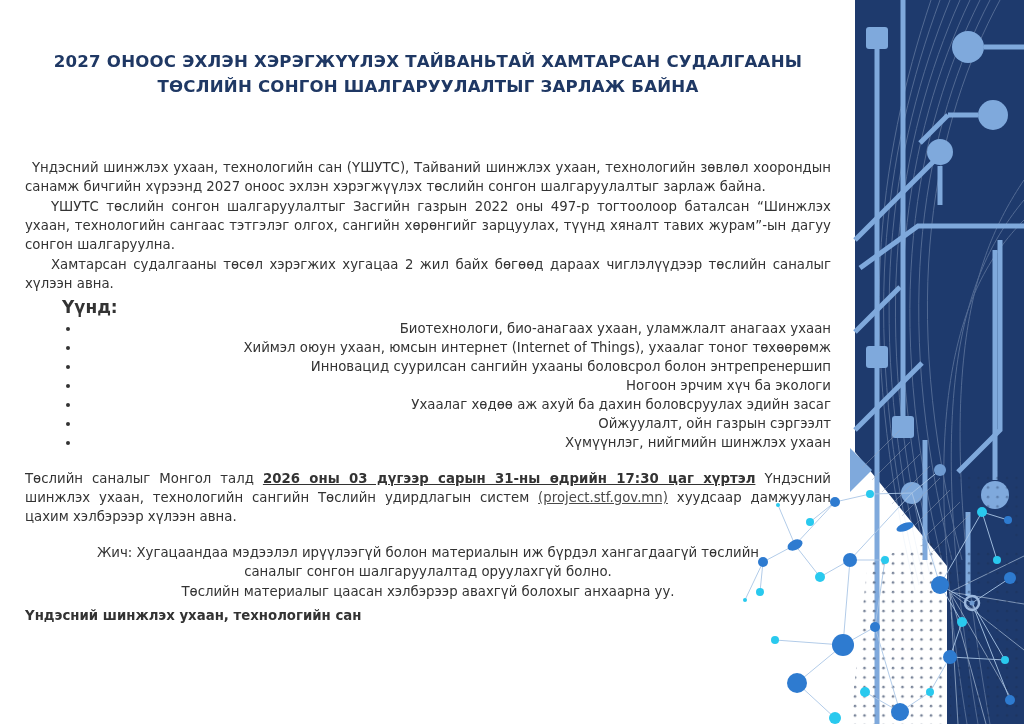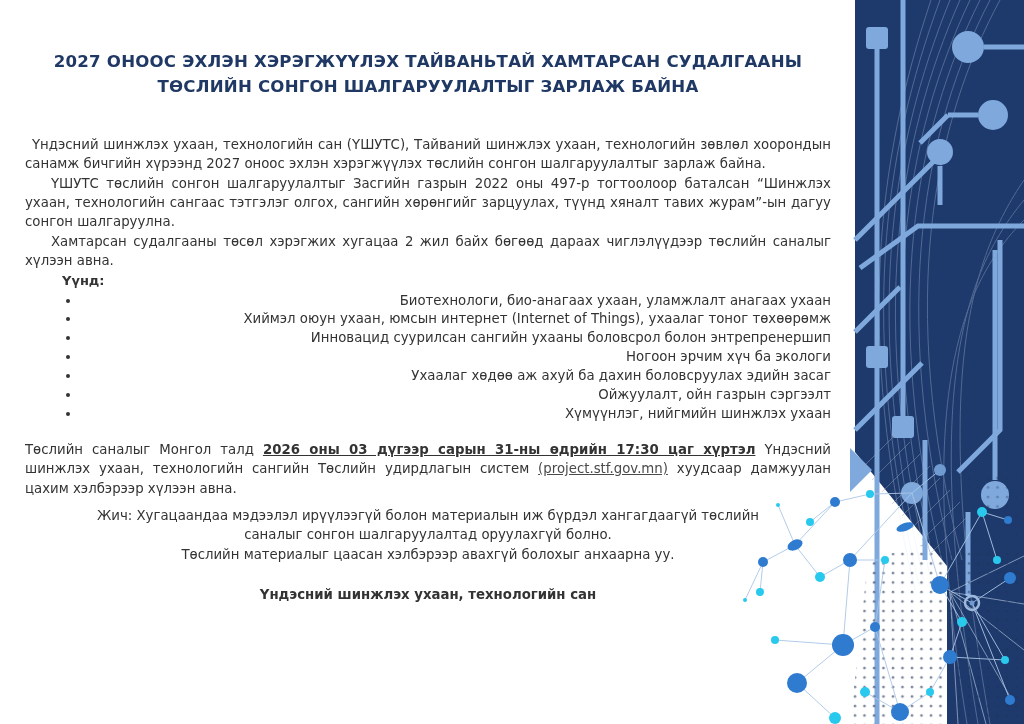--- a/index.html
+++ b/index.html
@@ -25,46 +25,46 @@
     color:#1f3864;
     letter-spacing:.2px;
   }
   .p{
     margin:0;
     font-size:13.3px;
     line-height:1.46;
     color:#333333;
     text-align:justify;
   }
-  .p-intro{margin-top:35px;text-indent:7px;}
+  .p-intro{margin-top:58px;text-indent:7px;}
   .p-indent{text-indent:26px;}
   .list-heading{
     margin:1px 0 0 37px;
-    font-size:13px;line-height:1.46;color:#333;font-weight:bold;
+    font-size:17px;line-height:1.46;color:#333;font-weight:bold;
   }
   ul.topics{
     margin:1px 0 16px;
     padding-left:56px;
     list-style-type:disc;
     text-align:right;
   }
   ul.topics li{
     font-size:13.3px;line-height:1.42;color:#333;
     padding-left:1px;
   }
   .deadline-heading{
     margin:1px 0 0 9px;
     font-size:13.3px;line-height:1.46;color:#333;font-weight:bold;
   }
   .bu{font-weight:bold;text-decoration:underline;}
   .lnk{text-decoration:underline;color:#4a4a4a;cursor:pointer;}
   .centered{text-align:center;}
-  .note{margin-top:8px;padding:0 42px;}
+  .note{margin-top:16px;padding:0 42px;}
   .contact1{margin-top:22px;}
-  .signature{margin-top:21px;font-weight:bold;text-align:center;}
+  .signature{margin-top:5px;font-weight:bold;text-align:left;}
 </style>
 </head>
 <body>
 
 <svg class="deco" viewBox="0 0 324 724" aria-hidden="true">
   <defs>
     <pattern id="ht" width="9.5" height="9.5" patternUnits="userSpaceOnUse">
       <circle cx="3" cy="3" r="1.3" fill="#1c2f52"></circle>
     </pattern>
   </defs>

